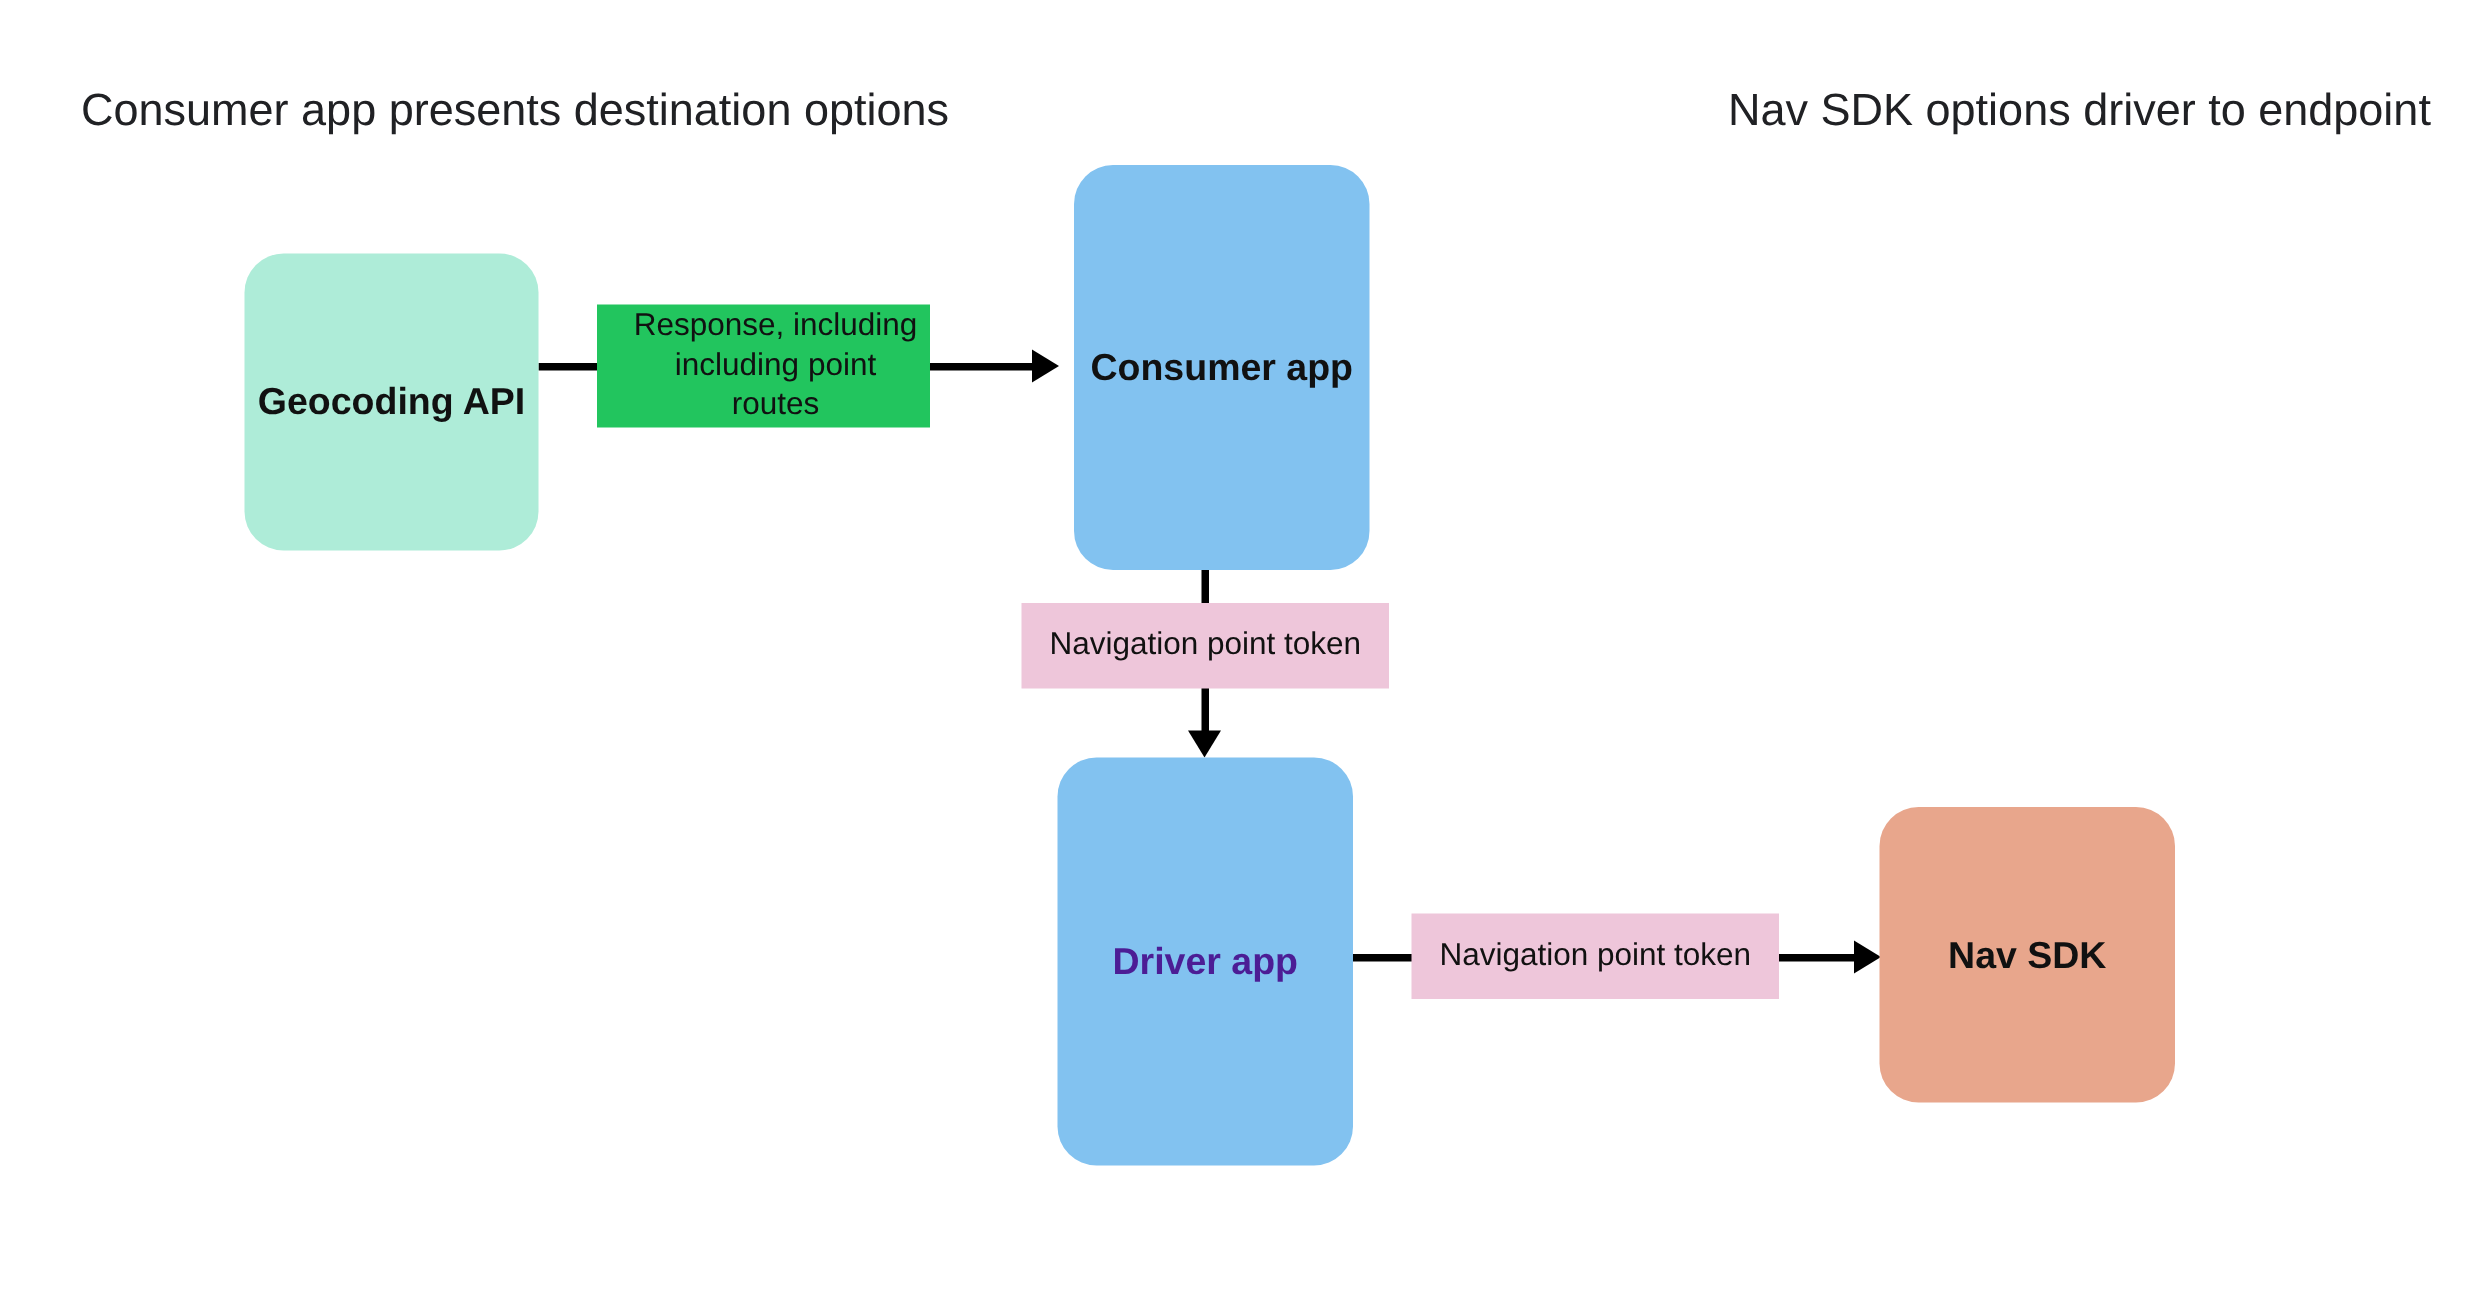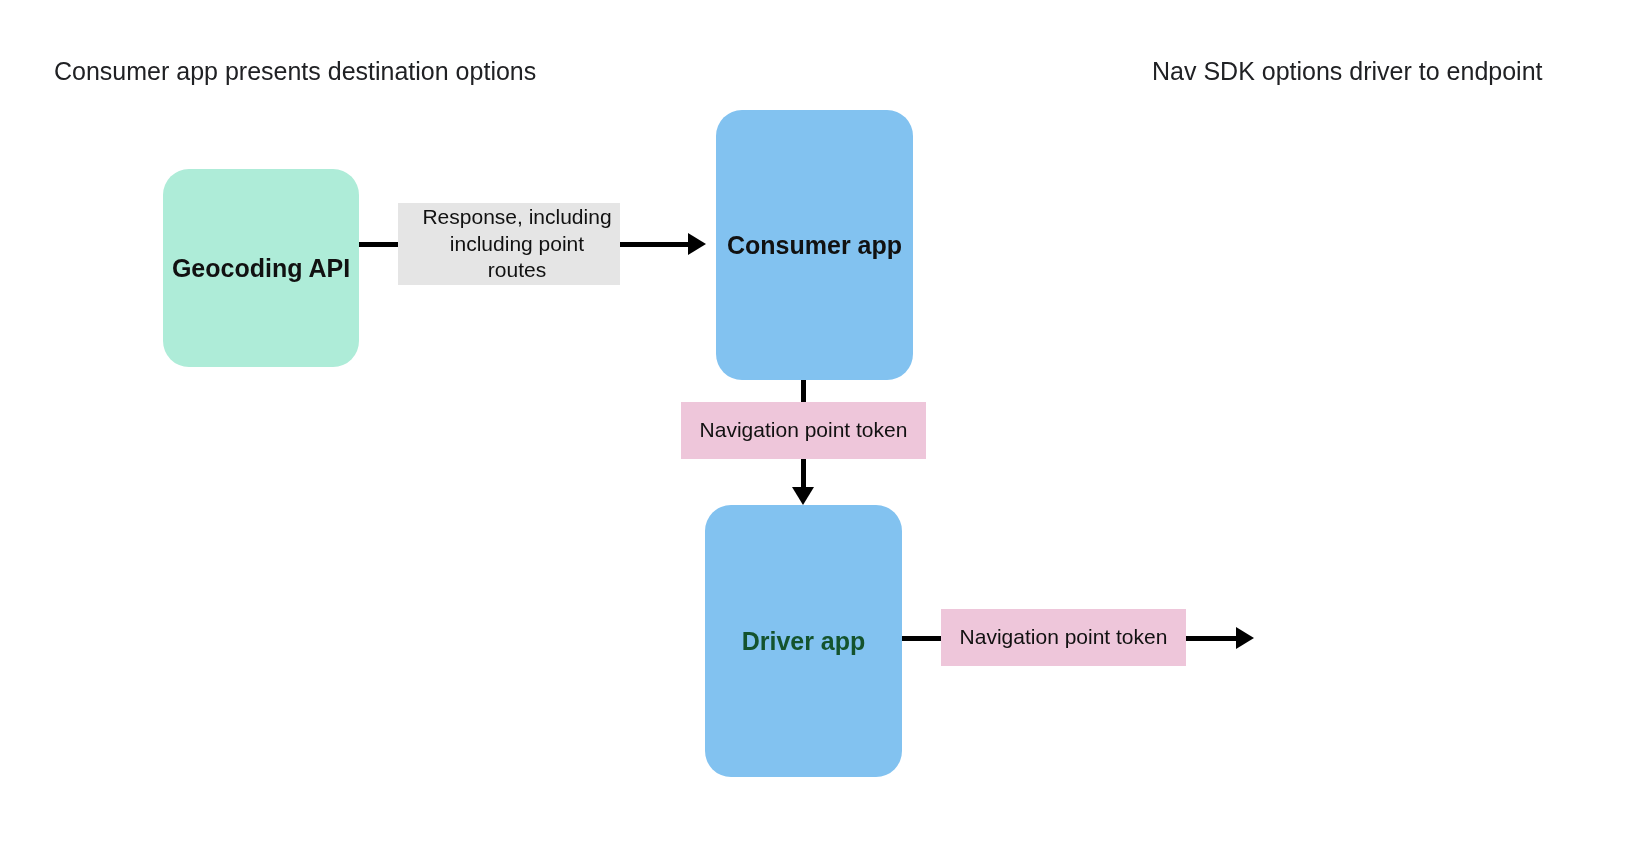--- a/index.html
+++ b/index.html
@@ -15,21 +15,21 @@
     position: relative;
     width: 1646px;
     height: 868px;
     background: #ffffff;
     overflow: hidden;
   }
 
   
   .col-header {
     position: absolute;
-    font-size: 25px;
+    font-size: 30px;
     line-height: 1.2;
     color: #202124;
     white-space: nowrap;
     font-weight: 400;
   }
   #hdr-0 { left: 54px;   top: 56px; }
   #hdr-1 { left: 668px;  top: 56px; }
   #hdr-2 { left: 1152px; top: 56px; }
 
   
@@ -152,25 +152,28 @@
 
   <div class="node" id="node-geocoding-api" style="background-color: rgb(174, 236, 216);">
     <div class="node-label" style="color: rgb(17, 17, 17);">Geocoding API</div>
   </div>
 
   <div class="node" id="node-consumer-app" style="background-color: rgb(130, 194, 240);">
     <div class="node-label" style="color: rgb(17, 17, 17);">Consumer app</div>
   </div>
 
   <div class="node" id="node-driver-app" style="background-color: rgb(130, 194, 240);">
-    <div class="node-label" style="color: #14532d;">Driver app</div>
+    <div class="node-label" style="color: #4c1d95;">Driver app</div>
   </div>
 
+  <div class="node" id="node-nav-sdk" style="background-color: rgb(232, 166, 140);">
+    <div class="node-label" style="color: rgb(17, 17, 17);">Nav SDK</div>
+  </div>
 
-  <div class="edge-label" id="label-response-nav-token" style="background-color: #e5e5e5; padding-left: 22px;">
+  <div class="edge-label" id="label-response-nav-token" style="background-color: #22c55e; padding-left: 22px;">
     <div>
       <span>Response, including</span>
       <span>including point</span>
       <span>routes</span>
     </div>
   </div>
 
   <div class="edge-label" id="label-nav-token-consumer-driver" style="background-color: rgb(238, 198, 218);">
     <span>Navigation point token</span>
   </div>

